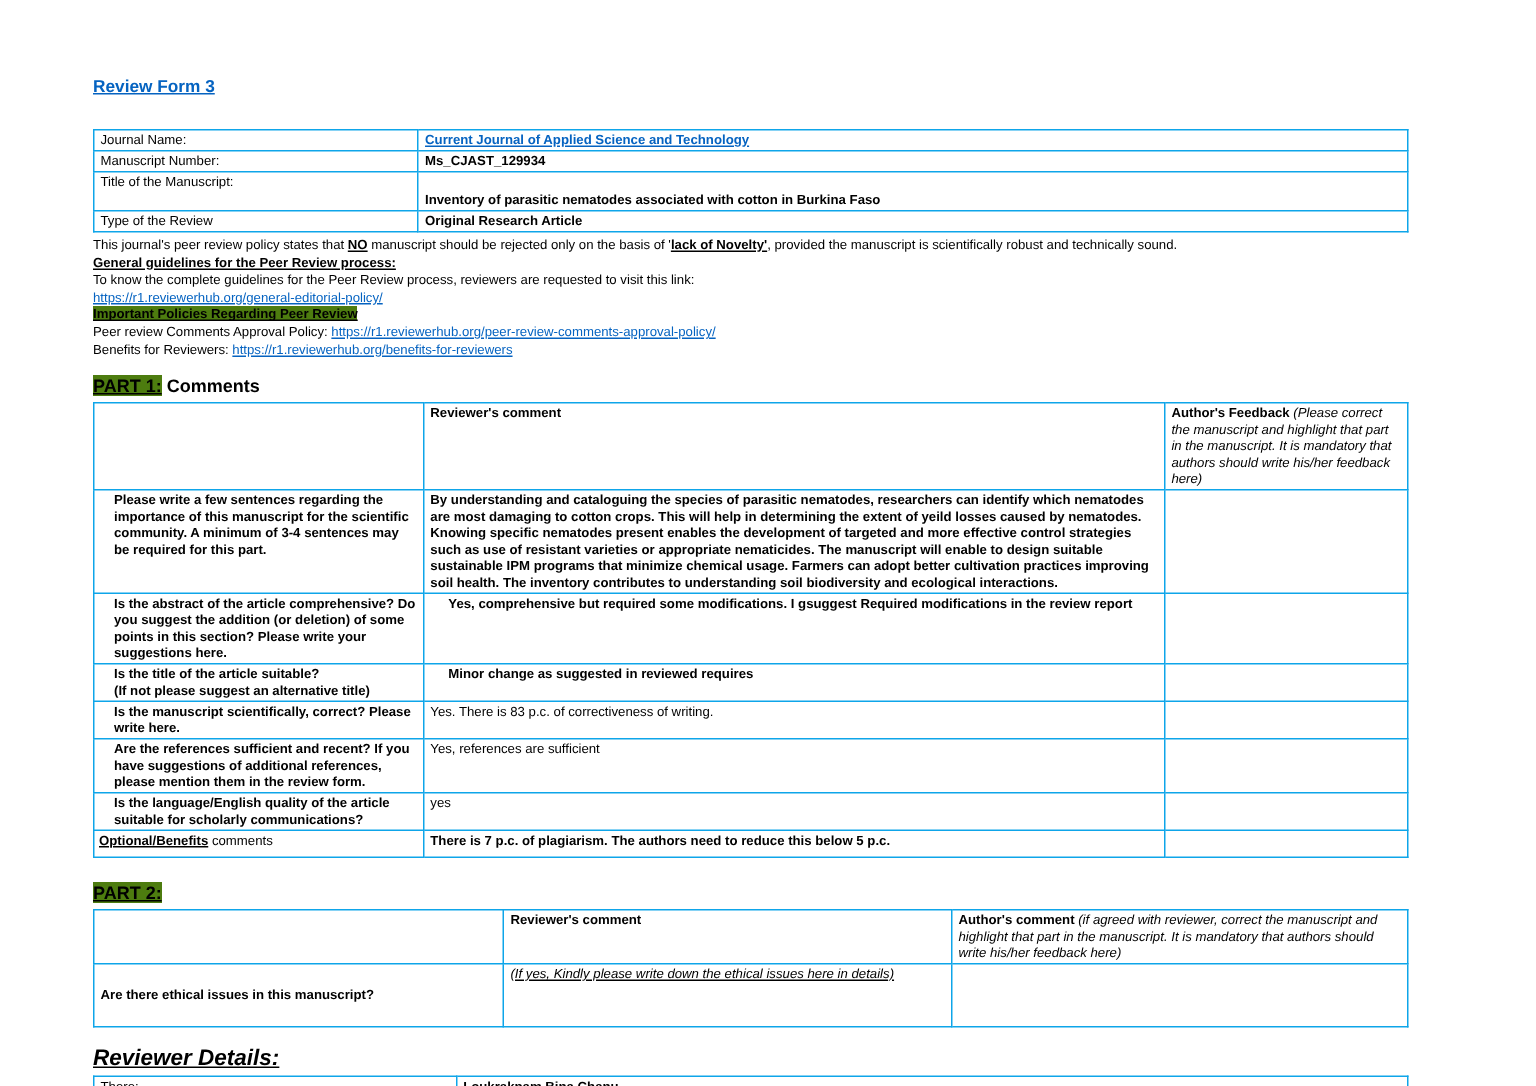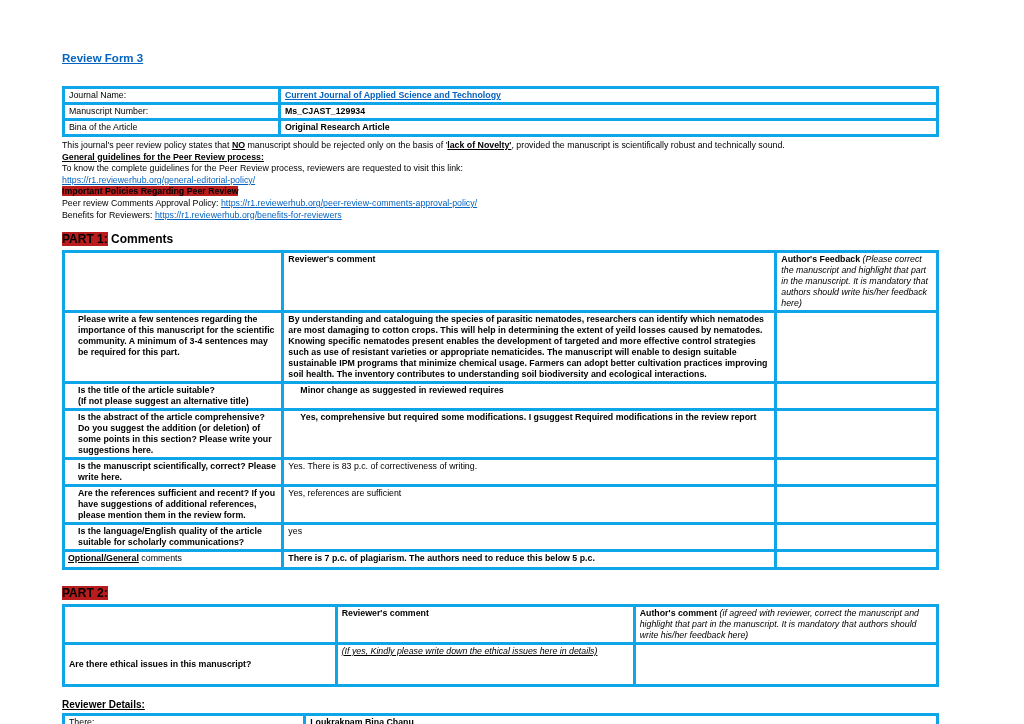--- a/index.html
+++ b/index.html
@@ -5,32 +5,32 @@
   * { margin:0; padding:0; box-sizing:border-box; }
   html,body { background:#e8e8e8; }
   body { font-family:"Liberation Sans", sans-serif; color:#000; }
   .page {
     width:1024px; height:724px; background:#fff; overflow:hidden;
     padding:52px 85px 0 62px; position:relative;
   }
   .doc-title { color:#0563C1; font-weight:bold; text-decoration:underline; font-size:11.5px; margin-bottom:22px; }
 
   table { border-collapse:collapse; width:100%; table-layout:fixed; }
-  td { border:3px solid #0ea5e9; font-size:8.8px; line-height:1.25; padding:1px 4px; vertical-align:top; word-wrap:break-word; }
+  td { border:1px solid #0ea5e9; font-size:8.8px; line-height:1.25; padding:1px 4px; vertical-align:top; word-wrap:break-word; }
 
   .header-tbl .lbl { width:24.7%; }
   .header-tbl .val { font-weight:bold; }
   .header-tbl .tall-val { padding-top:13px; }
   .h13 td { height:13px; }
   .h26 td { height:26px; }
 
   .link { color:#0563C1; text-decoration:underline; cursor:pointer; }
   .bold { font-weight:bold; }
   .bu { font-weight:bold; text-decoration:underline; }
-  .hl { background:#b91c1c; font-weight:bold; }
+  .hl { background:#4d7c0f; font-weight:bold; text-decoration:underline; }
   .iu { font-style:italic; text-decoration:underline; }
   .it { font-style:italic; }
 
   .guidelines { font-size:8.8px; line-height:1.32; margin-top:3px; }
   .guidelines p { margin:0; }
 
   .part-label { font-size:12px; margin:11px 0 4px; }
   .part2-label { margin-top:16px; }
 
   .part1-tbl .c1 { width:25.1%; }
@@ -39,43 +39,47 @@
   .q { font-weight:bold; white-space:pre-line; padding-left:13px; }
   .q-plain { padding-left:3px; }
   .a-bold { font-weight:bold; }
   .ind { padding-left:16px; }
 
   .part2-tbl .c1 { width:31.2%; }
   .part2-tbl .c2 { width:34.1%; }
   .part2-tbl .c3 { width:34.7%;margin-top:20px; }
   .vmid { vertical-align:middle; font-weight:bold; }
 
-  .rev-heading { font-size:10px; margin:12px 0 3px; }
+  .rev-heading { font-size:15px; margin:12px 0 3px;font-style:italic; }
   .rev-tbl .lbl { width:27.6%; }
   .rev-tbl .val { font-weight:bold; }
 </style>
 </head>
 <body>
 
 <div class="page">
 
   <div class="doc-title">Review Form 3</div>
 
   <table class="header-tbl">
     <tbody>
         <tr class="h13">
       <td class="lbl">Journal Name:</td>
       <td><span class="link bold">Current Journal of Applied Science and Technology</span></td>
     </tr>
     <tr class="h13">
       <td class="lbl">Manuscript Number:</td>
       <td class="val">Ms_CJAST_129934</td>
     </tr>
+    <tr class="h26">
+      <td class="lbl">Title of the Manuscript:</td>
+      <td class="val tall-val">Inventory of parasitic nematodes associated with cotton in Burkina Faso</td>
+    </tr>
     <tr class="h13">
-      <td class="lbl">Bina of the Article</td>
+      <td class="lbl">Type of the Review</td>
       <td class="val">Original Research Article</td>
     </tr>
   </tbody>
     </table>
 
   <div class="guidelines">
     <p><span>This journal's peer review policy states that </span><span class="bu">NO</span><span> manuscript should be rejected only on the basis of '</span><span class="bu">lack of Novelty'</span><span>, provided the manuscript is scientifically robust and technically sound.</span></p>
     <p><span class="bu">General guidelines for the Peer Review process:</span></p>
     <p>To know the complete guidelines for the Peer Review process, reviewers are requested to visit this link:</p>
     <p><span class="link">https://r1.reviewerhub.org/general-editorial-policy/</span></p>
@@ -91,48 +95,48 @@
         <tr style="height:40px;">
       <td class="c1"></td>
       <td class="c2 bold">Reviewer's comment</td>
       <td class="c3"><span class="bold">Author's Feedback </span><span class="it">(Please correct the manuscript and highlight that part in the manuscript. It is mandatory that authors should write his/her feedback here)</span></td>
     </tr>
     <tr style="height:62px;">
       <td class="q">Please write a few sentences regarding the importance of this manuscript for the scientific community. A minimum of 3-4 sentences may be required for this part.</td>
       <td class="a-bold">By understanding and cataloguing the species of parasitic nematodes, researchers can identify which nematodes are most damaging to cotton crops. This will help in determining the extent of yeild losses caused by nematodes. Knowing specific nematodes present enables the development of targeted and more effective control strategies such as use of resistant varieties or appropriate nematicides. The manuscript will enable to design suitable sustainable IPM programs that minimize chemical usage. Farmers can adopt better cultivation practices improving soil health. The inventory contributes to understanding soil biodiversity and ecological interactions.</td>
       <td></td>
     </tr>
+    <tr style="height:34px;">
+      <td class="q">Is the abstract of the article comprehensive? Do you suggest the addition (or deletion) of some points in this section? Please write your suggestions here.</td>
+      <td class="a-bold ind">Yes, comprehensive but required some modifications.  I gsuggest Required modifications  in the review report</td>
+      <td></td>
+    </tr>
     <tr style="height:21px;">
       <td class="q">Is the title of the article suitable?
 (If not please suggest an alternative title)</td>
       <td class="a-bold ind">Minor change as suggested in reviewed requires</td>
-      <td></td>
-    </tr>
-    <tr style="height:34px;">
-      <td class="q">Is the abstract of the article comprehensive? Do you suggest the addition (or deletion) of some points in this section? Please write your suggestions here.</td>
-      <td class="a-bold ind">Yes, comprehensive but required some modifications.  I gsuggest Required modifications  in the review report</td>
       <td></td>
     </tr>
     <tr style="height:21px;">
       <td class="q">Is the manuscript scientifically, correct? Please write here.</td>
       <td>Yes. There is 83 p.c. of correctiveness of writing.</td>
       <td></td>
     </tr>
     <tr style="height:29px;margin-left:16px;">
       <td class="q">Are the references sufficient and recent? If you have suggestions of additional references, please mention them in the review form.</td>
       <td>Yes, references are sufficient</td>
       <td></td>
     </tr>
     <tr style="height:25px;">
       <td class="q">Is the language/English quality of the article suitable for scholarly communications?</td>
       <td>yes</td>
       <td></td>
     </tr>
     <tr style="height:18px;">
-      <td class="q-plain"><span class="bu">Optional/General</span><span> comments</span></td>
+      <td class="q-plain"><span class="bu">Optional/Benefits</span><span> comments</span></td>
       <td class="a-bold">There is 7 p.c. of plagiarism. The authors need to reduce this below 5 p.c.</td>
       <td></td>
     </tr>
   </tbody>
     </table>
 
   <div class="part-label part2-label"><span class="hl">PART  2:</span></div>
 
   <table class="part2-tbl">
     <tbody>

